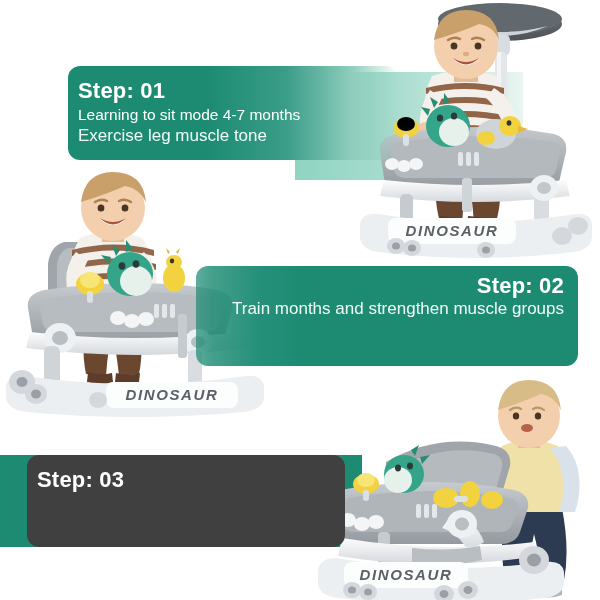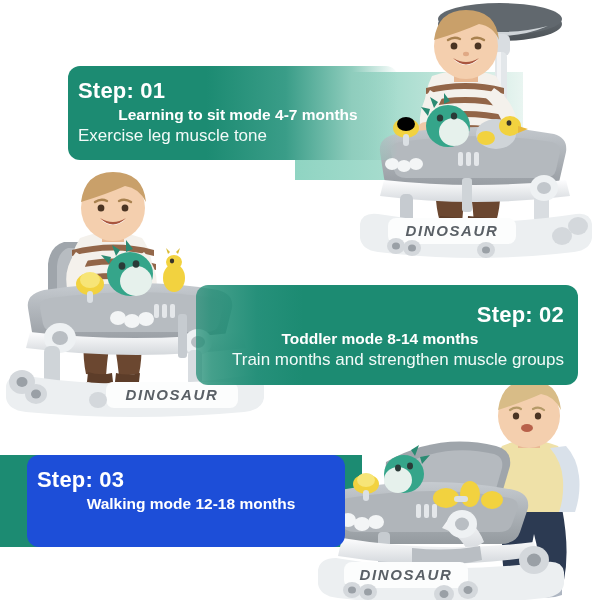--- a/index.html
+++ b/index.html
@@ -24,48 +24,47 @@
     background:#1c8b72;
   }
 
   
   .banner { position:absolute; border-radius:12px; color:#ffffff; }
   .banner .step-line {
     font-size:22px; font-weight:bold; letter-spacing:.2px;
     line-height:1.05; white-space:nowrap;
   }
   .banner .mode-line {
-    font-size:15.5px; font-weight:bold; line-height:1.25;
-    margin-top:3px; white-space:nowrap;text-align:center;
+    font-size:15.5px; font-weight:normal; line-height:1.25;
+    margin-top:3px; white-space:nowrap;
   }
   .banner .desc-line {
     font-size:17px; font-weight:normal; line-height:1.25;
     margin-top:1px; white-space:nowrap; color:#f2faf8;
   }
 
   
   #banner-1 {
     left:27px; top:66px; width:330px; height:94px;
     background:linear-gradient(90deg,#1c8b72 0%, #1c8b72 42%, #3a9d88 66%, #8fcdbd 86%, rgba(190,226,217,0) 100%);
     padding:13px 0 16px 10px;
     text-align:left;
     margin-left:41px;
   }
   
   #banner-2 {
     left:196px; top:266px; width:382px; height:100px;
     background:linear-gradient(270deg,#1c8b72 0%, #1c8b72 72%, #26907a 84%, rgba(28,139,114,.82) 96%, rgba(28,139,114,.70) 100%);
-    padding:18px 14px 0 0;
+    padding:8px 14px 0 0;
     text-align:right;
-    margin-top:19px;
   }
   
   #banner-3 {
     left:27px; top:455px; width:318px; height:92px;
-    background:#1d4ed8;
+    background:#404040;
     padding:13px 0 0 10px;
     text-align:left;
   }
 
   
   .product { position:absolute;font-style:italic; }
   .product svg { display:block; overflow:visible; }
 </style>
 </head>
 <body>
@@ -417,22 +416,20 @@
   </div>
 
   <div class="banner" id="banner-1">
     <div class="step-line">Step: 01</div>
     <div class="mode-line">Learning to sit mode 4-7 months</div>
     <div class="desc-line">Exercise leg muscle tone</div>
   </div>
 
   <div class="banner" id="banner-2">
     <div class="step-line">Step: 02</div>
-    <div class="mode-line">Toddler mode 8-14 months</div>
     <div class="desc-line">Train months and strengthen muscle groups</div>
   </div>
 
   <div class="banner" id="banner-3">
     <div class="step-line">Step: 03</div>
-    <div class="mode-line">Walking mode 12-18 months</div>
   </div>
 
 </div>
 
 </body></html>

